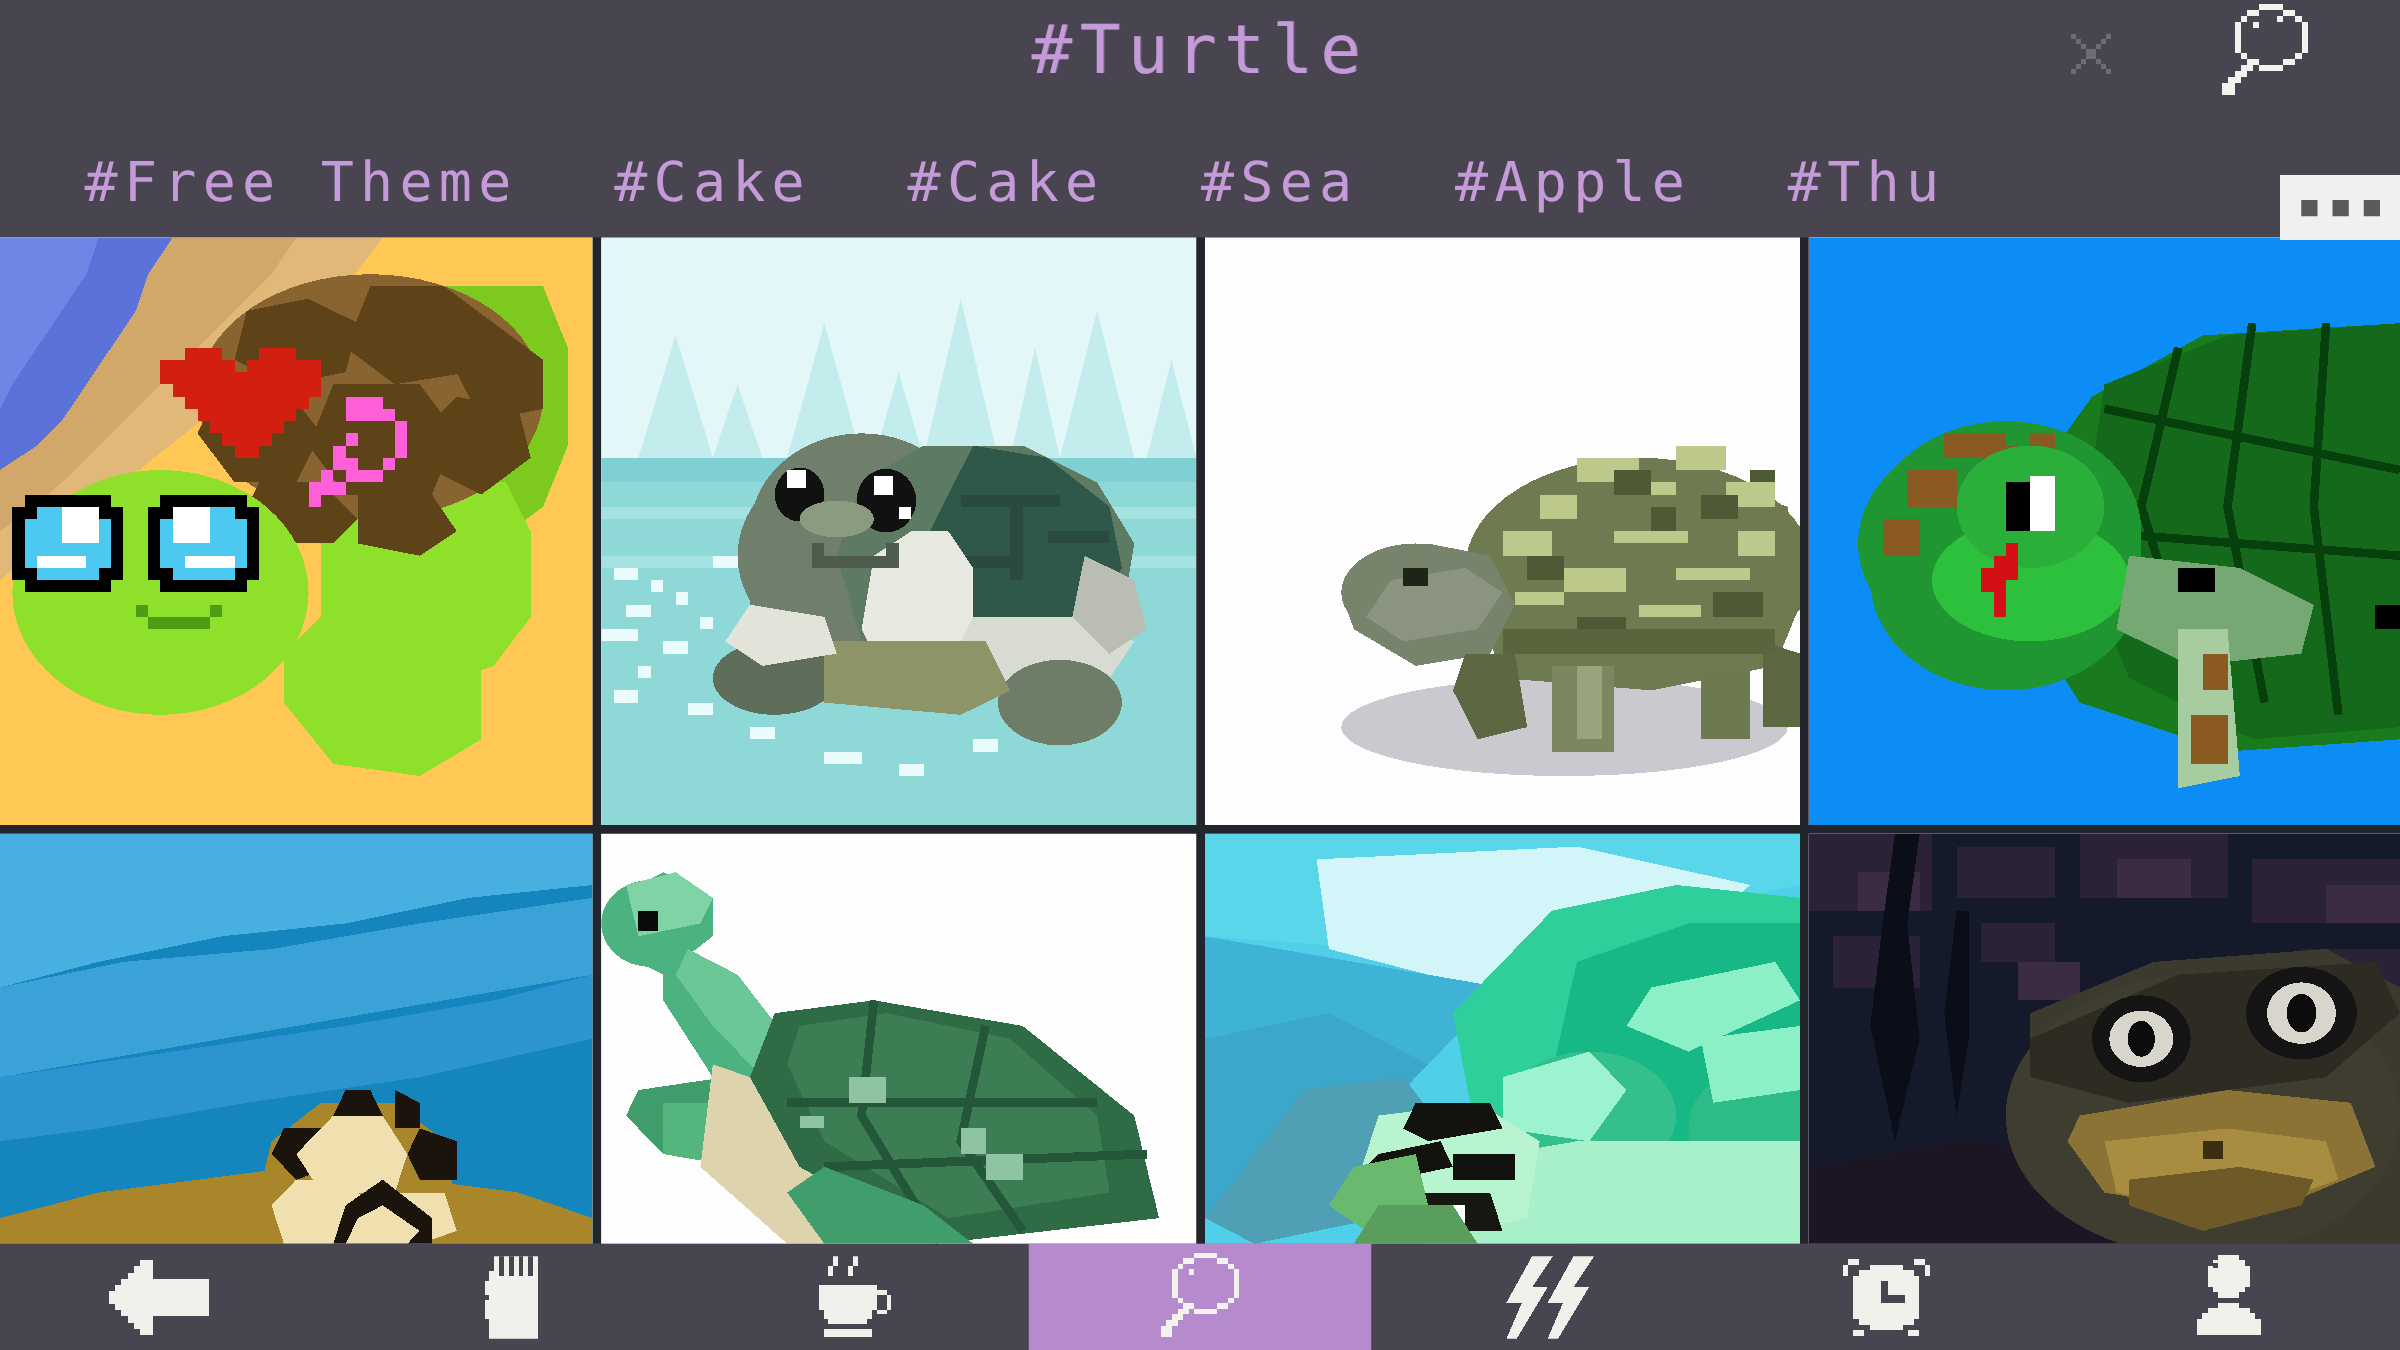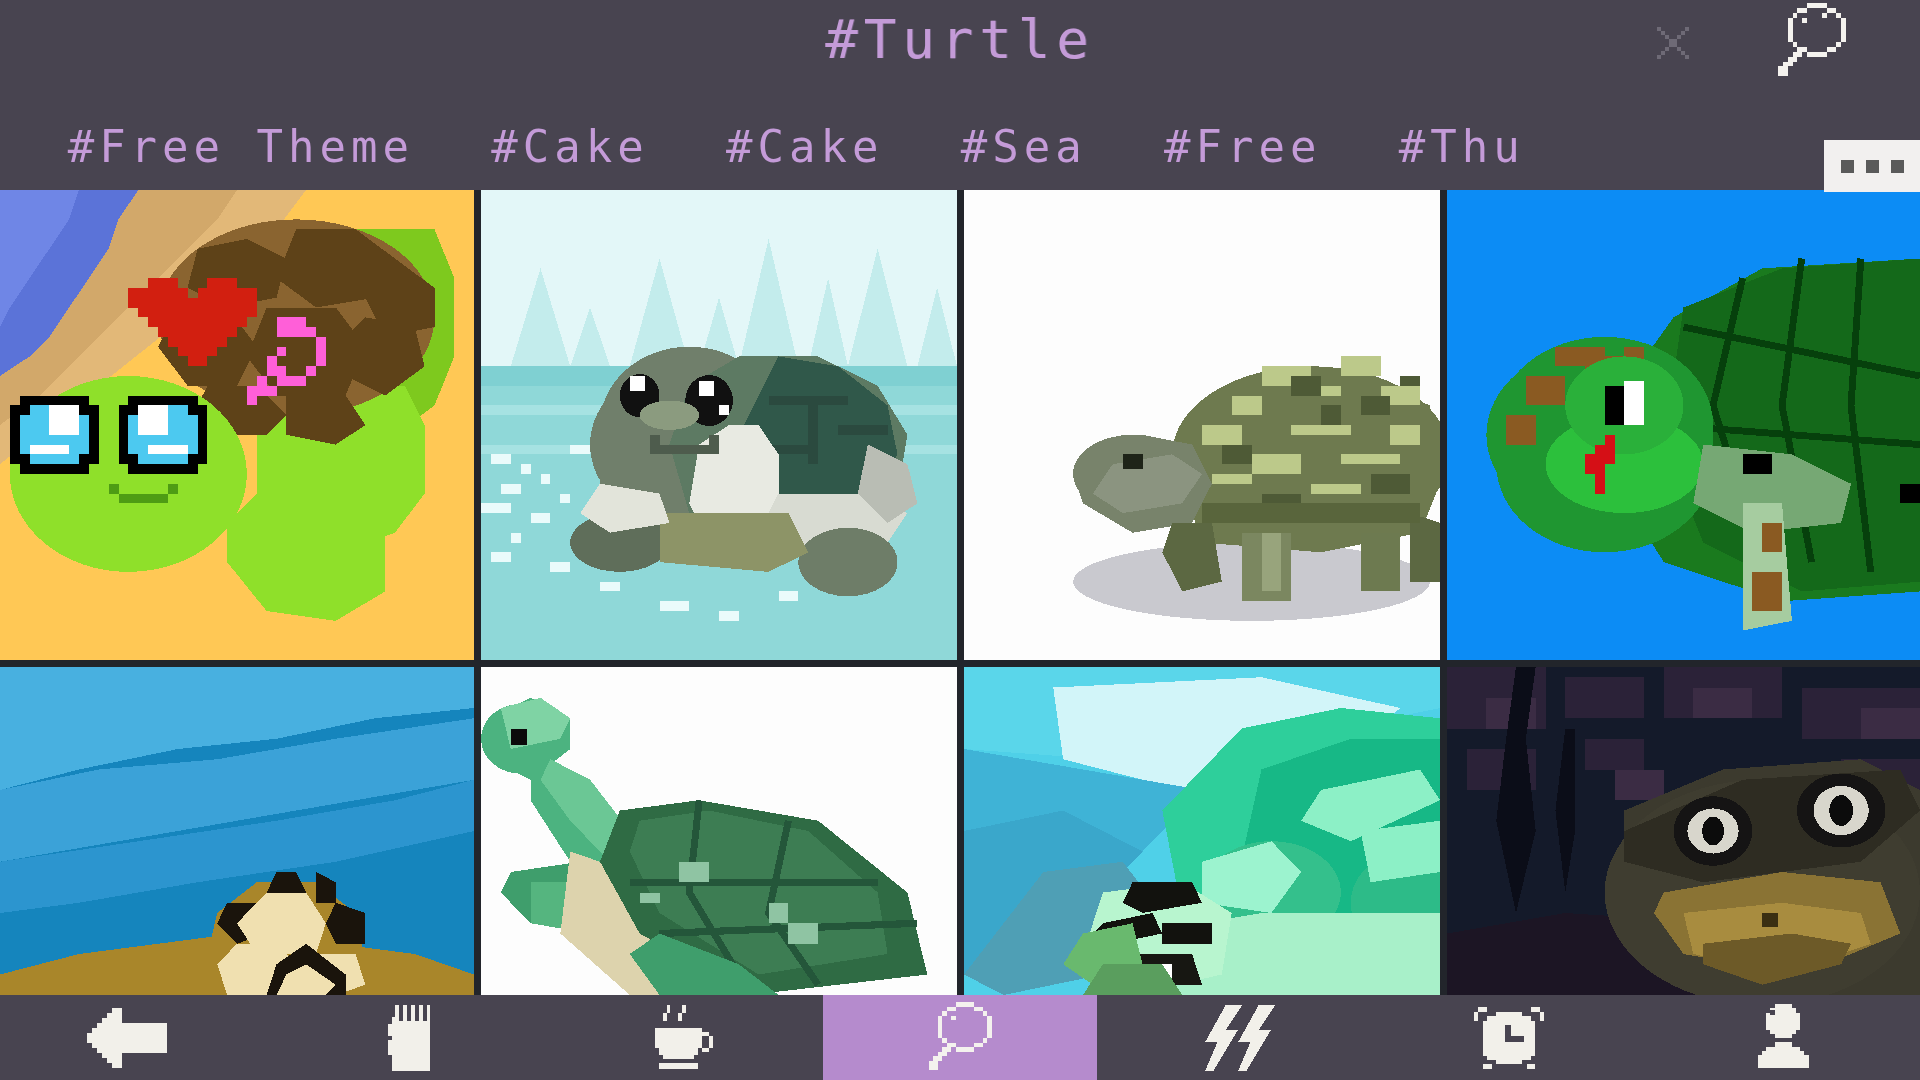--- a/index.html
+++ b/index.html
@@ -148,21 +148,21 @@
   <div class="tagbar">
     <span class="tagsp"></span>
     <span class="tag">#Free Theme</span>
     <span class="tagsp"></span>
     <span class="tag">#Cake</span>
     <span class="tagsp"></span>
     <span class="tag">#Cake</span>
     <span class="tagsp"></span>
     <span class="tag">#Sea</span>
     <span class="tagsp"></span>
-    <span class="tag">#Free</span>
+    <span class="tag">#Apple</span>
     <span class="tagsp"></span>
     <span class="tag">#Thu</span>
   </div>
 
   <div class="grid">
 
     <div class="cell r1 c1">
       <svg class="art" viewBox="0 0 48 48" preserveAspectRatio="none" shape-rendering="crispEdges">
         <rect width="48" height="48" fill="#ffc855"></rect>
 

